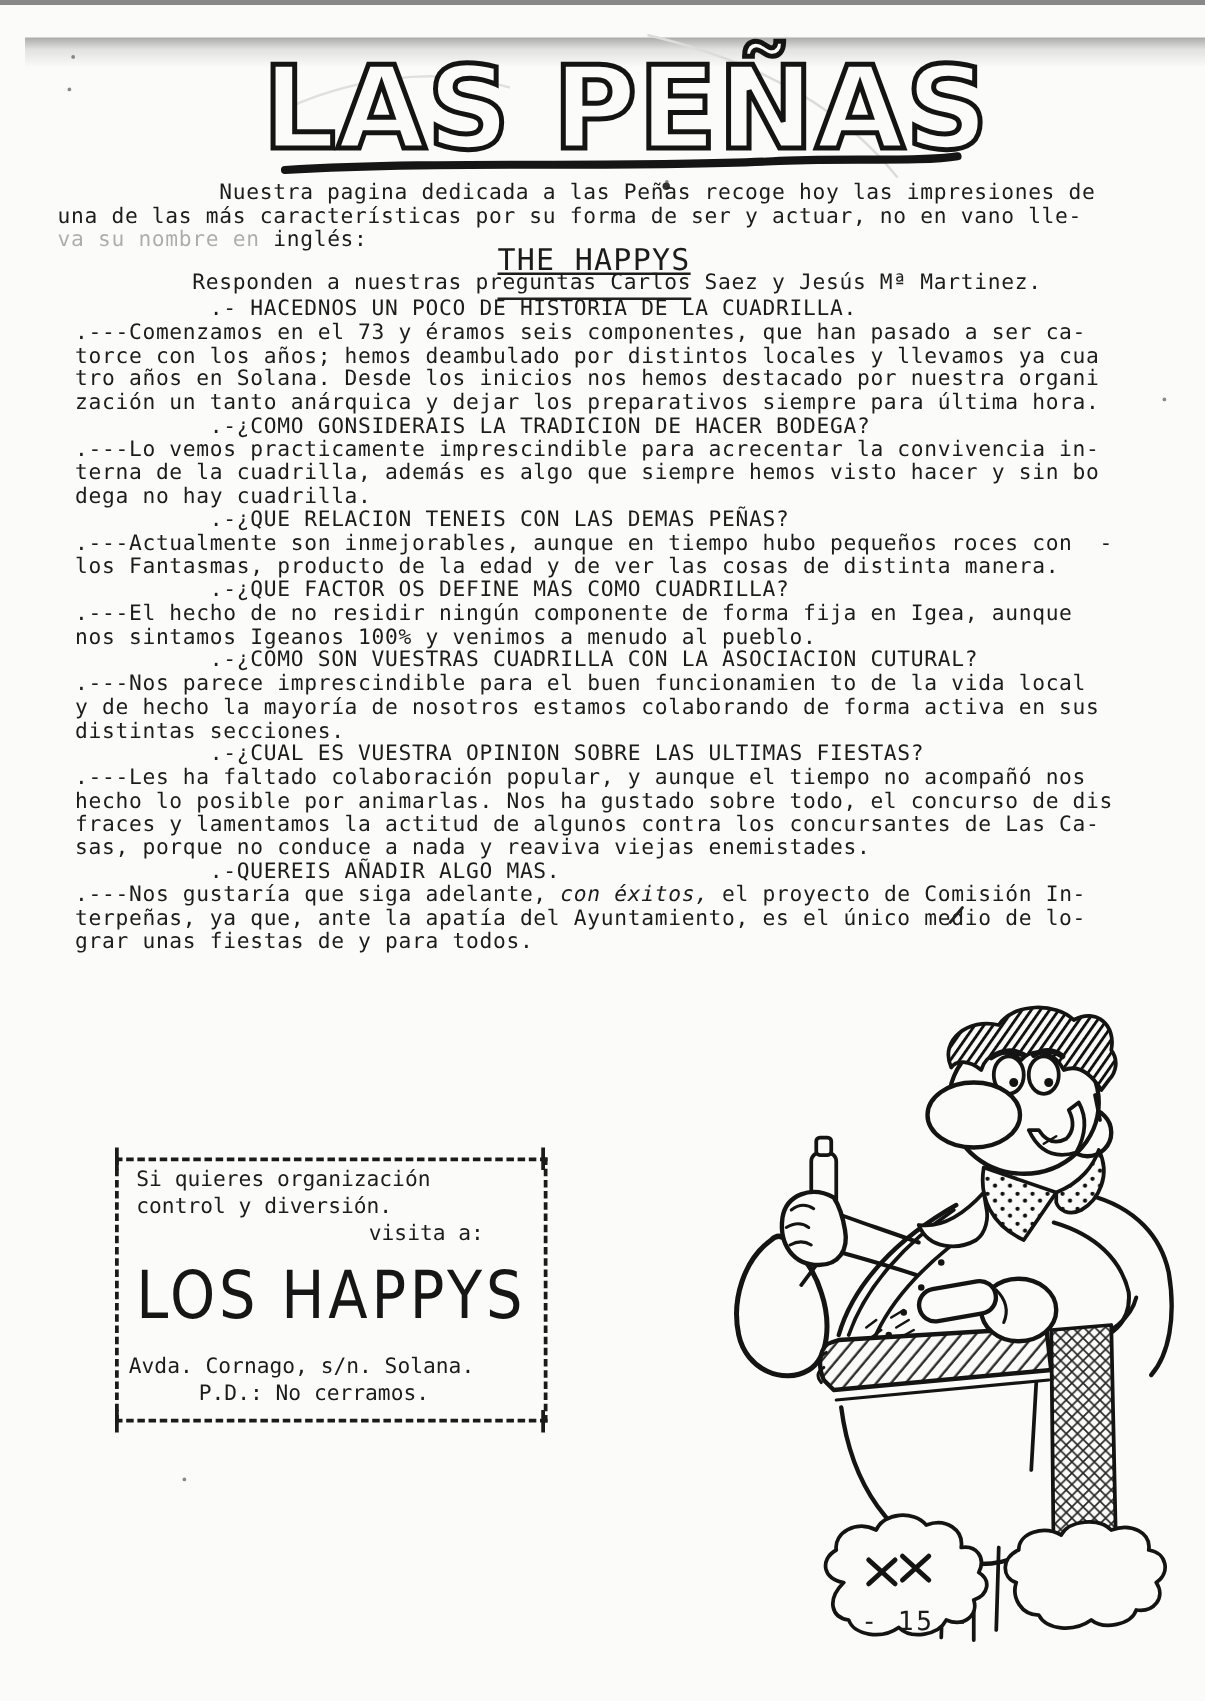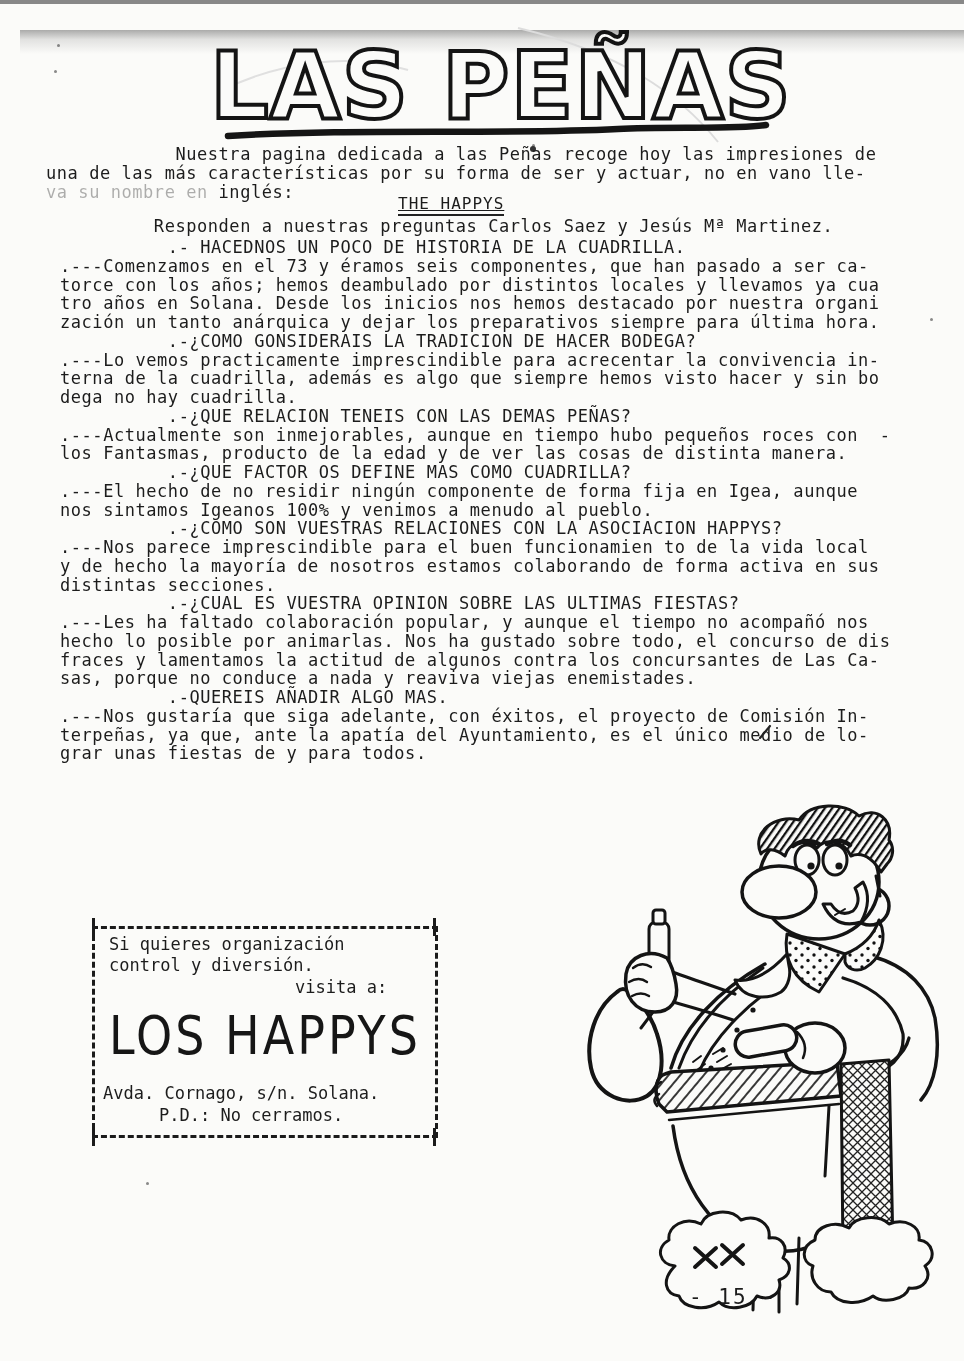--- a/index.html
+++ b/index.html
@@ -13,25 +13,25 @@
     position:absolute; top:26px; left:20px; right:0; height:24px;
     background:linear-gradient(180deg, rgba(105,105,105,.55) 0%, rgba(150,150,150,.25) 40%, rgba(210,210,210,0) 100%);
   }
   .speck{position:absolute;width:3px;height:3px;border-radius:50%;background:#4c4c4c;opacity:.65;}
   
   .title-art{position:absolute;left:198px;top:16px;}
   
   .text-col{position:absolute;}
   .line{white-space:pre;font-size:17px;height:18.75px;line-height:18.75px;letter-spacing:.55px;}
   .faded{opacity:.35;filter:blur(.6px);}
-  .it{}
+  .it{font-style:italic;}
   .headline{
     position:absolute;left:352px;top:49px;
-    font-size:16px;letter-spacing:1px;
-    text-decoration:underline;border-bottom:2px solid #222;padding-bottom:1px;
+    font-size:24px;letter-spacing:1px;
+    text-decoration:underline;border-bottom:2px solid #222;padding-bottom:16px;
     white-space:pre;
   }
   .pen-mark{position:absolute;left:757px;top:719px;}
   
   .ad-box{
     position:absolute;left:92px;top:922px;width:346px;height:212px;
     border:3px dashed #1b1b1b;box-sizing:border-box;
   }
   .ad-box .tick{position:absolute;width:3px;height:18px;background:#1b1b1b;}
   .tick.tl{left:-3px;top:-11px;} .tick.tr{right:-1px;top:-11px;}
@@ -87,21 +87,21 @@
     <div class="line">          .-¿COMO GONSIDERAIS LA TRADICION DE HACER BODEGA?</div>
     <div class="line">.---Lo vemos practicamente imprescindible para acrecentar la convivencia in-</div>
     <div class="line">terna de la cuadrilla, además es algo que siempre hemos visto hacer y sin bo</div>
     <div class="line">dega no hay cuadrilla.</div>
     <div class="line">          .-¿QUE RELACION TENEIS CON LAS DEMAS PEÑAS?</div>
     <div class="line">.---Actualmente son inmejorables, aunque en tiempo hubo pequeños roces con  -</div>
     <div class="line">los Fantasmas, producto de la edad y de ver las cosas de distinta manera.</div>
     <div class="line">          .-¿QUE FACTOR OS DEFINE MAS COMO CUADRILLA?</div>
     <div class="line">.---El hecho de no residir ningún componente de forma fija en Igea, aunque</div>
     <div class="line">nos sintamos Igeanos 100% y venimos a menudo al pueblo.</div>
-    <div class="line">          .-¿COMO SON VUESTRAS RELACIONES CON LA ASOCIACION HAPPYS?</div>
+    <div class="line">          .-¿COMO SON VUESTRAS CUADRILLA CON LA ASOCIACION CUTURAL?</div>
     <div class="line">.---Nos parece imprescindible para el buen funcionamien to de la vida local</div>
     <div class="line">y de hecho la mayoría de nosotros estamos colaborando de forma activa en sus</div>
     <div class="line">distintas secciones.</div>
     <div class="line">          .-¿CUAL ES VUESTRA OPINION SOBRE LAS ULTIMAS FIESTAS?</div>
     <div class="line">.---Les ha faltado colaboración popular, y aunque el tiempo no acompañó nos</div>
     <div class="line">hecho lo posible por animarlas. Nos ha gustado sobre todo, el concurso de dis</div>
     <div class="line">fraces y lamentamos la actitud de algunos contra los concursantes de Las Ca-</div>
     <div class="line">sas, porque no conduce a nada y reaviva viejas enemistades.</div>
     <div class="line">          .-QUEREIS AÑADIR ALGO MAS.</div>
     <div class="line"><span>.---Nos gustaría que siga adelante, </span><span class="it">con éxitos,</span><span> el proyecto de Comisión In-</span></div>

